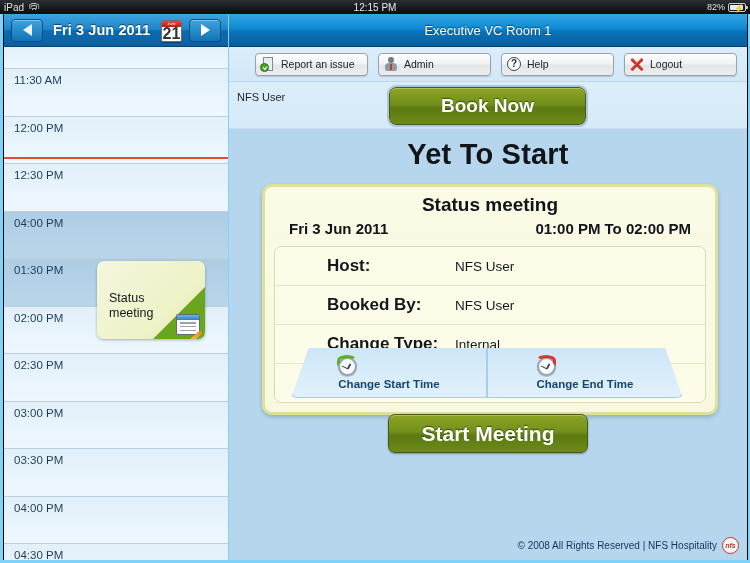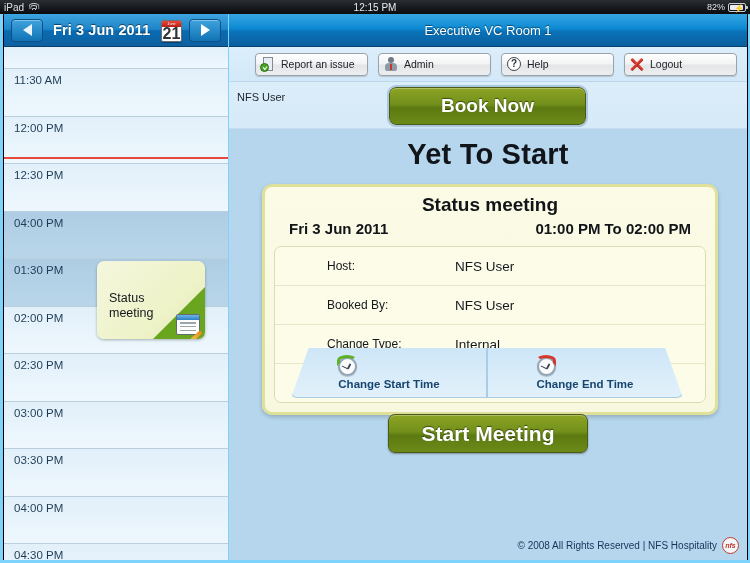--- a/index.html
+++ b/index.html
@@ -109,21 +109,21 @@
   .yts{text-align:center;font-size:29px;font-weight:bold;color:#111418;padding-top:9px;letter-spacing:.2px;}
 
   .card{position:absolute;left:33px;top:55px;width:450px;
     background:linear-gradient(to bottom,#fbfbe6 0%,#f8f8df 100%);
     border:3px solid #dfe09a;border-radius:10px;box-shadow:0 2px 4px rgba(0,0,0,.2);}
   .card .ctitle{text-align:center;font-size:19px;font-weight:bold;color:#111418;padding:7px 0 4px;}
   .card .crow{display:flex;justify-content:space-between;padding:0 24px 9px;font-size:15px;font-weight:bold;color:#111418;}
   .table{margin:0 9px 9px;background:#fcfce9;border:1px solid #dcdcb4;border-radius:7px;overflow:hidden;}
   .trow{display:flex;align-items:center;height:38px;border-bottom:1px solid #e6e6c8;}
   .trow:last-child{border-bottom:none;}
-  .tk{width:180px;padding-left:52px;font-size:12px;font-weight:normal;color:#14181d;box-sizing:border-box;}
+  .tk{width:180px;padding-left:52px;font-size:17px;font-weight:bold;color:#14181d;box-sizing:border-box;}
   .tv{font-size:13.5px;color:#14181d;}
 
   .tabs{position:absolute;left:62px;top:219px;width:392px;height:50px;display:flex;}
   .tab{flex:1;position:relative;display:flex;flex-direction:column;align-items:center;justify-content:center;gap:3px;}
   .tab .shape{position:absolute;inset:0;background:linear-gradient(to bottom,#cde6f7,#e2f1fb);
     border:1px solid #a9cde6;border-top:none;box-sizing:border-box;}
   .tab:first-child .shape{clip-path:polygon(9% 0,100% 0,100% 100%,0 100%);border-radius:0 0 0 6px;}
   .tab:last-child .shape{clip-path:polygon(0 0,91% 0,100% 100%,0 100%);border-radius:0 0 6px 0;}
   .tab .inner{position:relative;z-index:2;display:flex;flex-direction:column;align-items:flex-start;gap:2px;}
   .tab .lab{font-size:11.5px;font-weight:bold;color:#174570;}

